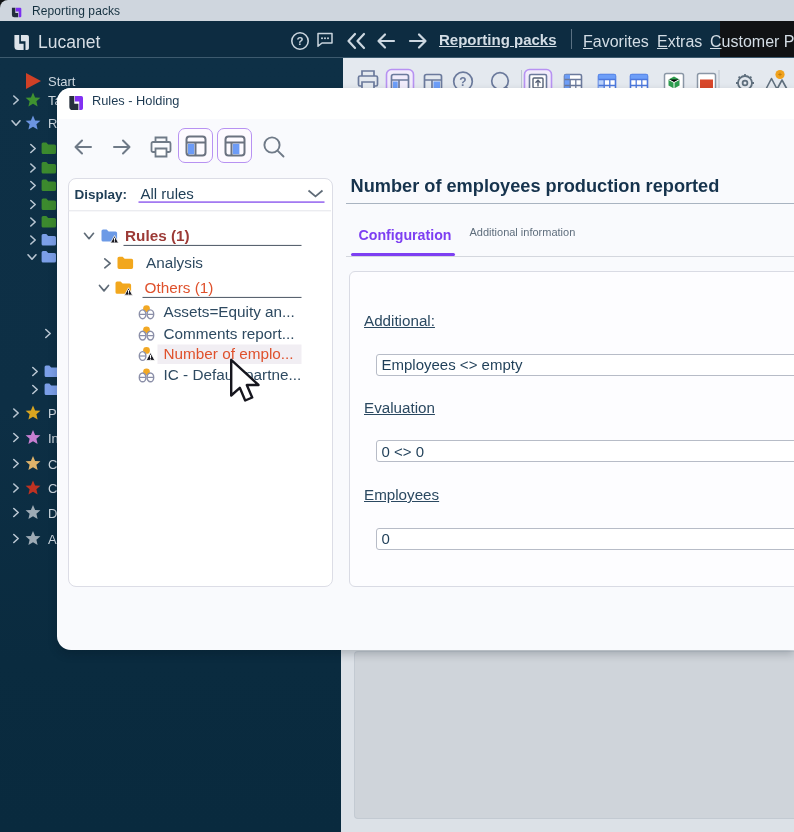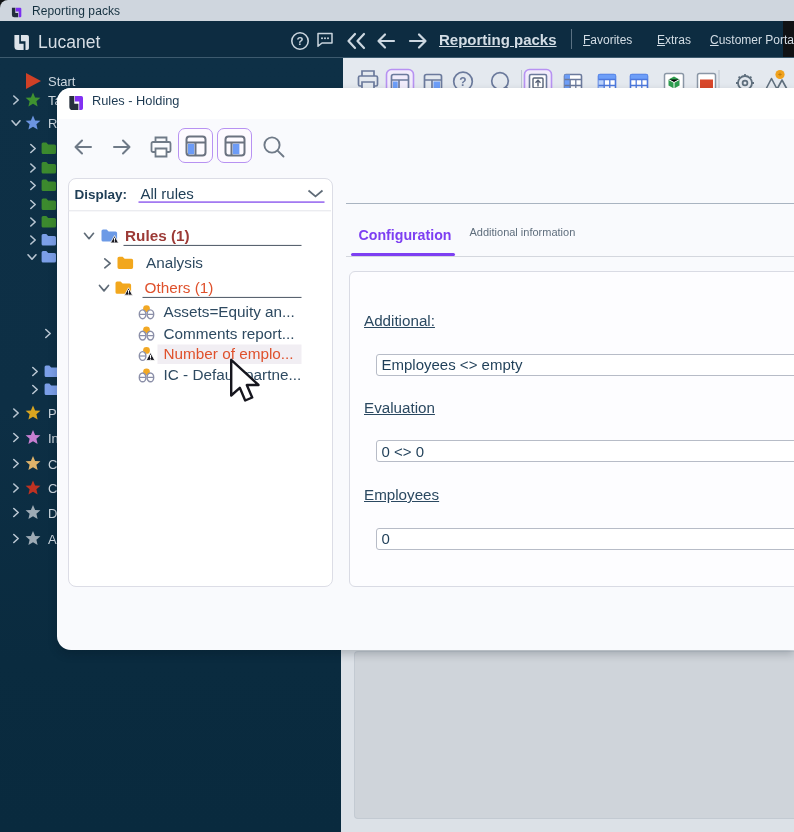--- a/index.html
+++ b/index.html
@@ -1,23 +1,23 @@
 <!DOCTYPE html>
 <html><head>
 <meta charset="utf-8">
 <style>
   html,body{margin:0;padding:0;}
   body{width:794px;height:832px;overflow:hidden;background:#101214;font-family:"Liberation Sans",sans-serif;position:relative;}
   .abs{position:absolute;}
   #tabbar{left:0;top:0;width:794px;height:21px;background:#cfd6de;border-radius:8px 0 0 0;}
   #tabbar .ttl{left:32px;top:4px;font-size:12px;font-weight:400;color:#14303f;letter-spacing:.1px;}
-  #navbar{left:0;top:21px;width:783px;height:37px;background:#0d2c41;}
+  #navbar{left:0;top:21px;width:720px;height:37px;background:#0d2c41;}
   #navline{left:0;top:57px;width:794px;height:1px;background:#3d5a6e;}
   #navbar .brand{left:38px;top:11px;font-size:17.5px;color:#d7dee5;}
-  .navtxt{color:#d3dde5;font-size:12px;top:11.5px;white-space:nowrap;}
+  .navtxt{color:#d3dde5;font-size:16px;top:11.5px;white-space:nowrap;}
   #navtitle{left:439px;top:10px;font-size:15px;font-weight:700;color:#d3dde5;text-decoration:underline;white-space:nowrap;}
   .navsep{left:571px;top:8px;width:1px;height:20px;background:#5a7183;}
   #sidebar{left:0;top:58px;width:343px;height:774px;background:linear-gradient(180deg,#0e3046 0%,#0d2f45 45%,#0a2b3f 78%,#092a3e 100%);}
   #toolbar{left:343px;top:58px;width:451px;height:39px;background:#e4e9ef;}
   #content{left:341px;top:97px;width:453px;height:735px;background:#dce1e7;}
   #contentTop{left:354px;top:651px;width:440px;height:166px;background:#cfd4da;border:1px solid #c3cad2;border-right:none;border-radius:4px 0 0 4px;}
   #dialog{left:57px;top:88px;width:737px;height:562px;background:#f9fafd;border-radius:14px 0 0 14px;box-shadow:0 4px 10px rgba(5,15,25,.22);}
   #dlgtitle{left:0;top:0;width:737px;height:31px;background:#ffffff;border-radius:14px 0 0 0;}
   #dlgtitle .t{left:35px;top:4.5px;font-size:12.8px;font-weight:500;color:#1d3a52;}
   .laybtn{width:33px;height:33px;border:1.5px solid #b792f2;border-radius:7px;background:#fdfaff;display:flex;align-items:center;justify-content:center;}
@@ -288,20 +288,21 @@
       <use href="#rule" x="78.5" y="134.3"></use>
       <text x="95.5" y="139.3" font-size="15.3" fill="#2e4a61">Assets=Equity an...</text>
       <use href="#rule" x="78.5" y="155.6"></use>
       <text x="95.5" y="160.6" font-size="15.3" fill="#2e4a61">Comments report...</text>
       <rect x="89.5" y="166.5" width="144" height="19.5" fill="#f1eef3"></rect>
       <use href="#rulew" x="78.5" y="176"></use>
       <text x="95.5" y="181" font-size="15.3" fill="#df512c">Number of emplo...</text>
       <use href="#rule" x="78.5" y="197.4"></use>
       <text x="95.5" y="202.4" font-size="15.3" fill="#2e4a61">IC - Default partne...</text>
     </svg>
+    <div class="abs" id="heading">Number of employees production reported</div>
     <div class="abs" id="headline"></div>
     <div class="abs" id="tabConf">Configuration</div>
     <div class="abs" id="tabAdd">Additional information</div>
     <div class="abs" id="tabbarline"></div>
     <div class="abs" id="tabmark"></div>
     <div class="abs" id="rbox"></div>
     <div class="abs flbl" style="left:307px;top:223.5px">Additional:</div>
     <div class="finput" style="top:265.5px">Employees &lt;&gt; empty</div>
     <div class="abs flbl" style="left:307px;top:310.5px">Evaluation</div>
     <div class="finput" style="top:352px">0 &lt;&gt; 0</div>

